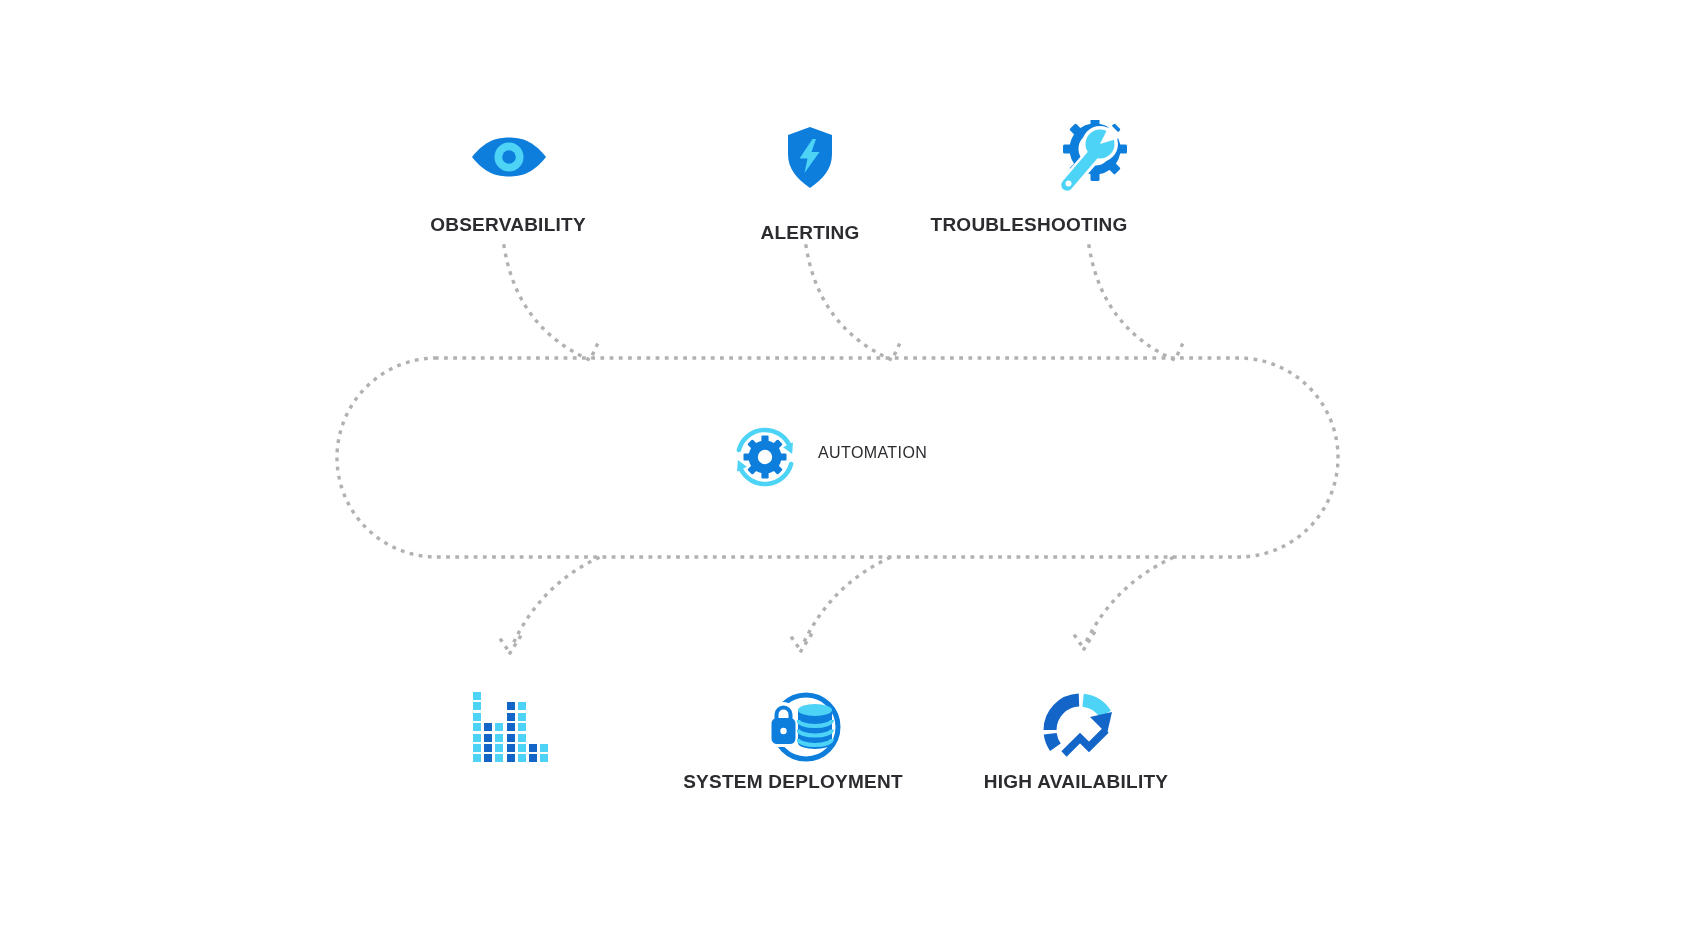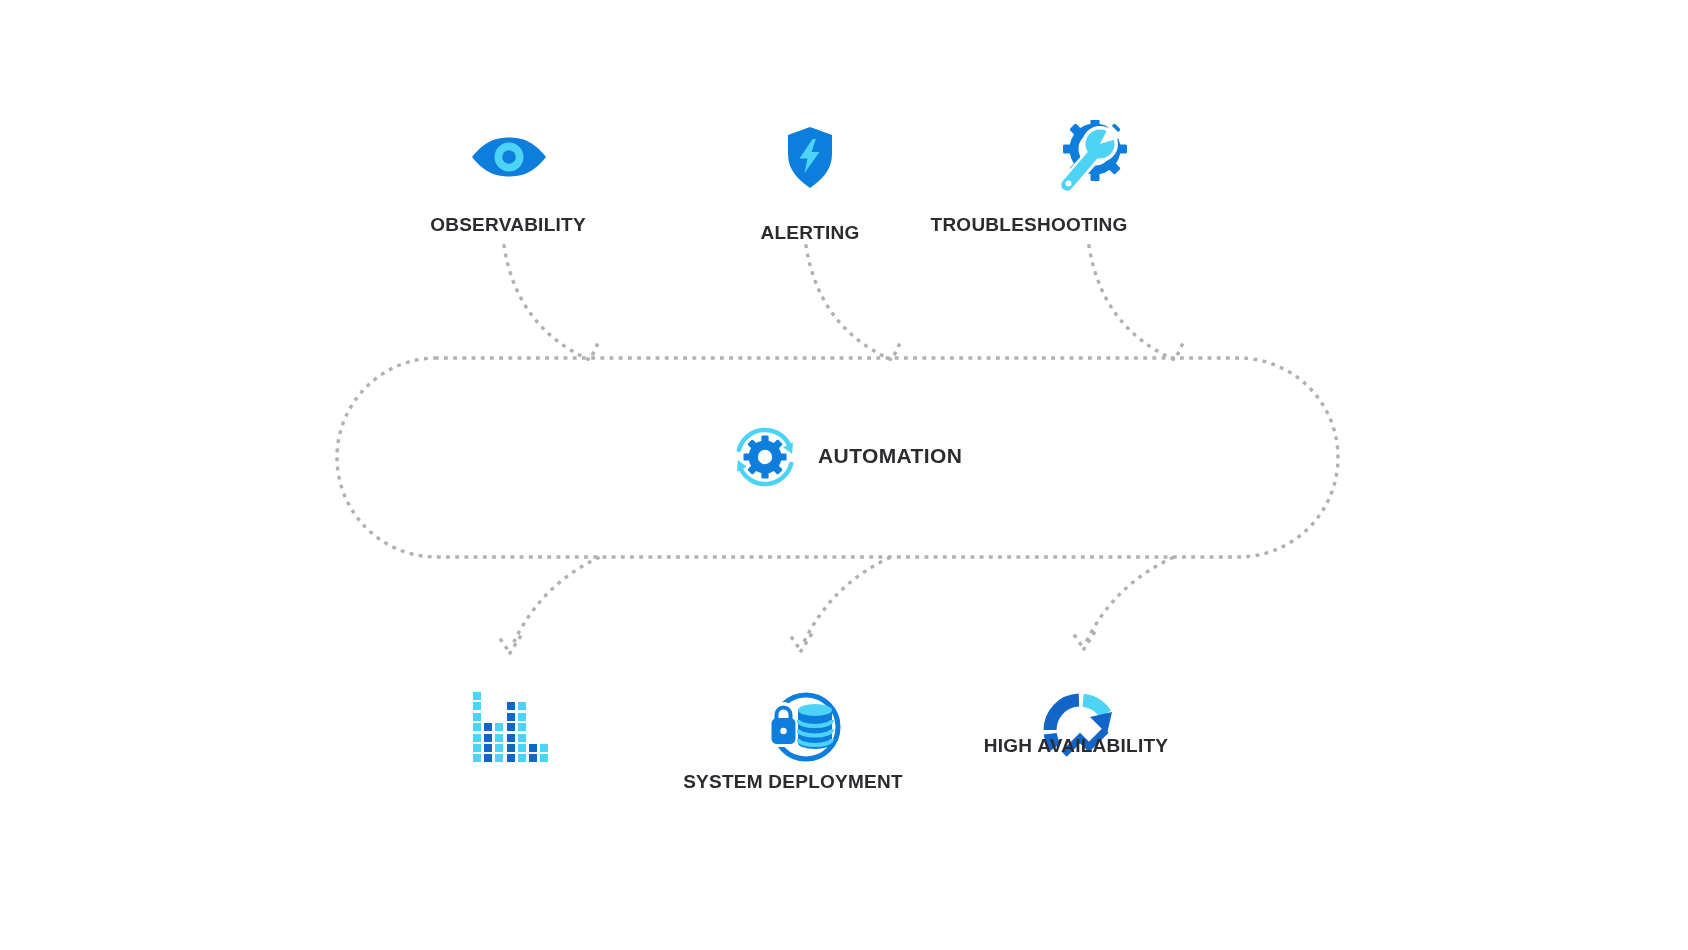--- a/index.html
+++ b/index.html
@@ -8,21 +8,21 @@
     font-family:"Liberation Sans","DejaVu Sans",sans-serif;overflow:hidden;
   }
   .connectors{position:absolute;left:0;top:0;}
   .node-label{
     position:absolute;transform:translateX(-50%);white-space:nowrap;
     font-size:19px;font-weight:700;letter-spacing:.25px;color:var(--text,#2c2c30);
     text-align:center;line-height:26px;
   }
   .node-icon{position:absolute;}
   .automation-label{
-    position:absolute;font-size:21px;font-weight:700;letter-spacing:.4px;
+    position:absolute;font-size:16px;font-weight:400;letter-spacing:.4px;
     color:var(--text,#2c2c30);white-space:nowrap;
   }
   .f-blue{fill:var(--blue,#0e7edd);}
   .f-cyan{fill:var(--cyan,#4cd3f6);}
   .f-dark{fill:var(--dark-blue,#1465c8);}
   .sk-blue{stroke:var(--blue,#0e7edd);}
   .sk-cyan{stroke:var(--cyan,#4cd3f6);}
   .sk-dark{stroke:var(--dark-blue,#1465c8);}
   .dotline{
     fill:none;stroke:var(--dot-gray,#b1b1b4);stroke-width:3.4;
@@ -174,15 +174,15 @@
   <svg class="node-icon" style="left:1036px;top:690px" width="94" height="78" viewBox="0 0 94 78">
     <g fill="none" stroke-width="13">
       <path class="sk-dark" d="M19.4 57.2 A30 30 0 0 1 14.2 43.7"></path>
       <path class="sk-dark" d="M14 40 A30 30 0 0 1 42.95 10.02"></path>
       <path class="sk-cyan" d="M47.1 10.2 A30 30 0 0 1 69.4 24.1"></path>
     </g>
     <polyline points="28,64 44,48 53,57 66,44" fill="none" stroke="#fff" stroke-width="12"></polyline>
     <polyline points="28,64 44,48 53,57 70,40" fill="none" class="sk-dark" stroke-width="7.5" stroke-linejoin="miter"></polyline>
     <path class="f-dark" d="M76 22 L54 27 L71 44 Z"></path>
   </svg>
-  <div class="node-label" style="left:1076px;top:733px">HIGH AVAILABILITY</div>
+  <div class="node-label" style="left:1076px;top:769px">HIGH AVAILABILITY</div>
 
 </div>
 
 </body></html>

